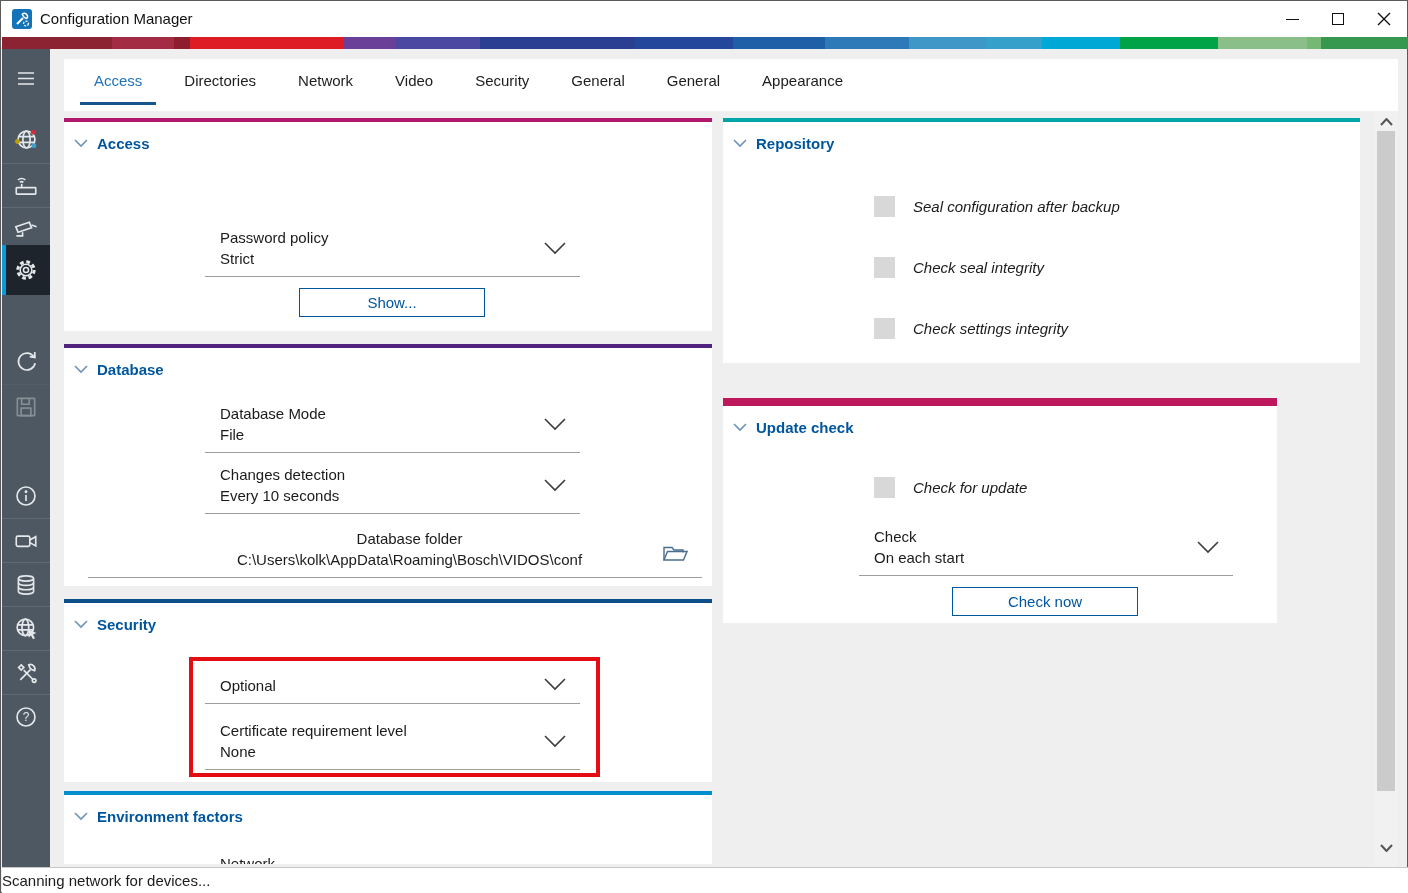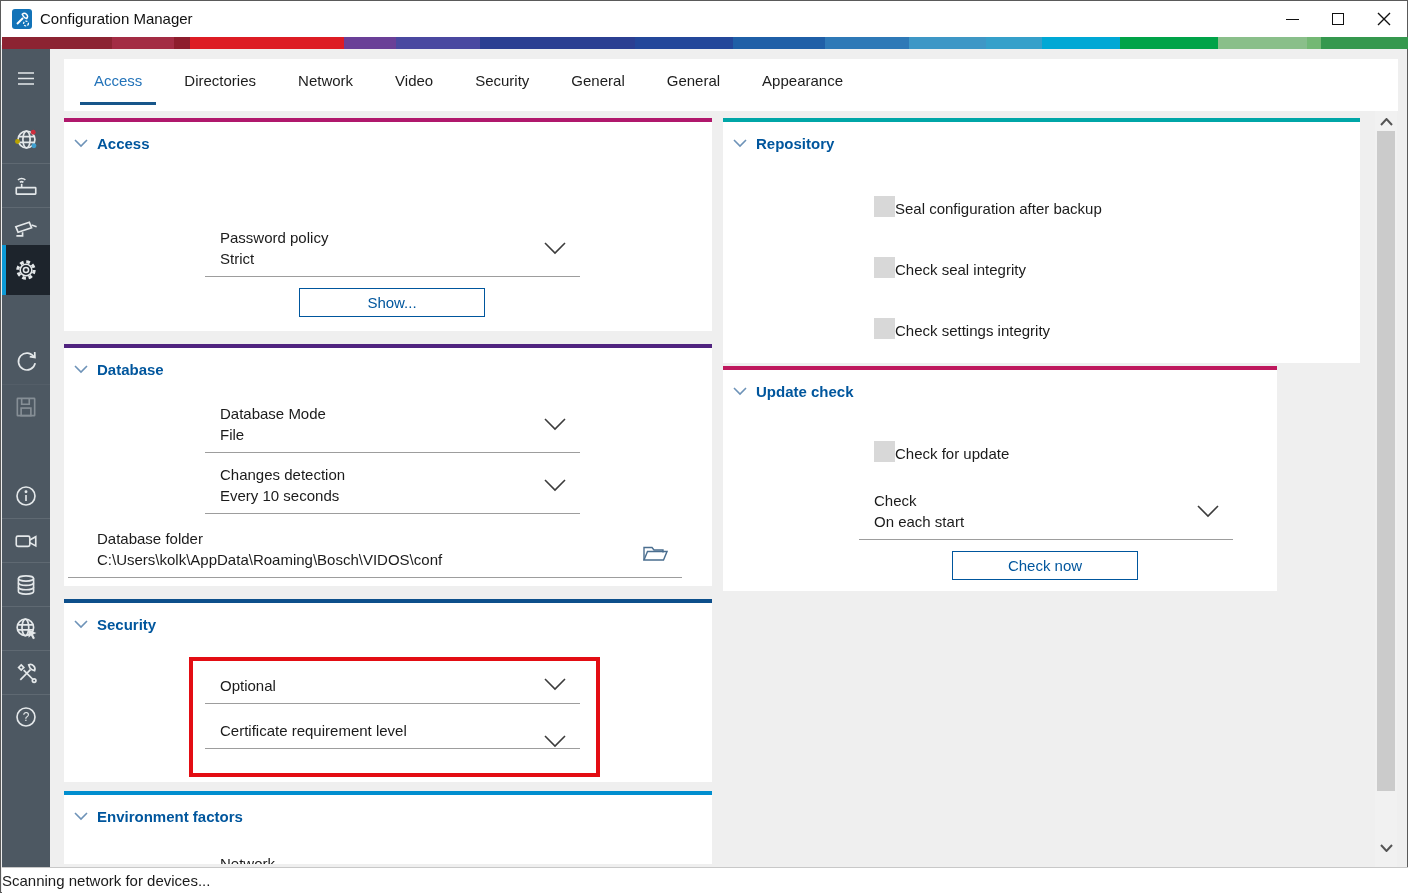--- a/index.html
+++ b/index.html
@@ -38,39 +38,39 @@
   .tab { height:46px; display:flex; align-items:center; padding:0 14px; margin-right:14px; font-size:15px; color:#1d1d1d; cursor:pointer; border-bottom:3px solid transparent; }
   .tab.active { color:#2373b9; border-bottom-color:#17568a; }
 
   
   .panel { position:absolute; background:#fff; }
   .p-access      { left:63px;  top:117px; width:648px; height:213px; border-top:4px solid #b0186c; }
   .p-database    { left:63px;  top:343px; width:648px; height:242px; border-top:4px solid #50237f; }
   .p-security    { left:63px;  top:598px; width:648px; height:183px; border-top:4px solid #0d4f8b; }
   .p-environment { left:63px;  top:790px; width:648px; height:73px;  border-top:4px solid #008ecf; overflow:hidden;text-align:right; }
   .p-repository  { left:722px; top:117px; width:637px; height:245px; border-top:4px solid #00a6a7; }
-  .p-update      { left:722px; top:365px; width:554px; height:225px; border-top:4px solid #be185d; }
+  .p-update      { left:722px; top:397px; width:554px; height:225px; border-top:8px solid #be185d; }
 
   .phead { position:absolute; top:13px; left:10px; display:flex; align-items:center; gap:9px; font-weight:bold; color:#00569d; font-size:15px; }
   .phead svg { stroke:#6e93b8; fill:none; stroke-width:1.6; }
 
   .btn { position:absolute; width:186px; height:29px; border:1px solid #00569d; background:#fff; color:#00569d; font-size:15px; display:flex; align-items:center; justify-content:center; cursor:pointer; }
 
   .field { position:absolute; border-bottom:1px solid #9d9d9d; padding:0 0 7px 15px; cursor:pointer; }
   .flabel { font-size:15px; color:#1b1b1b; line-height:21px; }
   .fvalue { font-size:15px; color:#1b1b1b; line-height:21px; }
   .chev { position:absolute; right:14px; }
   .chev svg { stroke:#3c3c3c; fill:none; stroke-width:1.6; }
 
   .w375 { width:375px; left:141px; }
-  .f-folder { left:4px; width:614px; padding-left:29px; }
+  .f-folder { left:24px; width:614px; padding-left:29px;text-align:center; }
   .folder-ic { position:absolute; right:14px; top:16px; }
   .folder-ic svg { stroke:#4a6e8f; fill:none; stroke-width:1.4; }
 
-  .chkrow { position:absolute; left:151px; display:flex; align-items:flex-end; cursor:pointer; }
+  .chkrow { position:absolute; left:151px; display:flex; align-items:center; gap:18px; cursor:pointer;font-style:italic; }
   .chkbox { width:21px; height:21px; background:#d8d8d8; flex:none; }
   .chklabel { font-size:15px; color:#1b1b1b; }
 
   
   .hl-red { position:absolute; left:188px; top:656px; width:411px; height:120px; border:4px solid #e30d13; z-index:40; pointer-events:none; }
 
   
   .vscroll { position:absolute; left:1374px; top:110px; width:22px; height:756px; background:#f1f1f1; }
   .varrow { position:absolute; left:0; width:22px; height:18px; display:flex; align-items:center; justify-content:center; cursor:pointer; }
   .varrow svg { stroke:#555; fill:none; stroke-width:2; }
@@ -273,20 +273,21 @@
       <span>Security</span>
     </div>
     <div class="field w375" style="top:72px">
       <div class="fvalue">Optional</div>
       <span class="chev" style="top:2px"><svg width="22" height="13" viewBox="0 0 22 13">
             <polyline points="1,1 11,11 21,1"></polyline>
           </svg></span>
     </div>
     <div class="field w375" style="top:117px">
       <div class="flabel">Certificate requirement level</div>
+      <div class="fvalue">None</div>
       <span class="chev" style="top:14px"><svg width="22" height="13" viewBox="0 0 22 13">
             <polyline points="1,1 11,11 21,1"></polyline>
           </svg></span>
     </div>
   </div>
 
   <div class="hl-red"></div>
 
   <div class="panel p-environment">
     <div class="phead">

